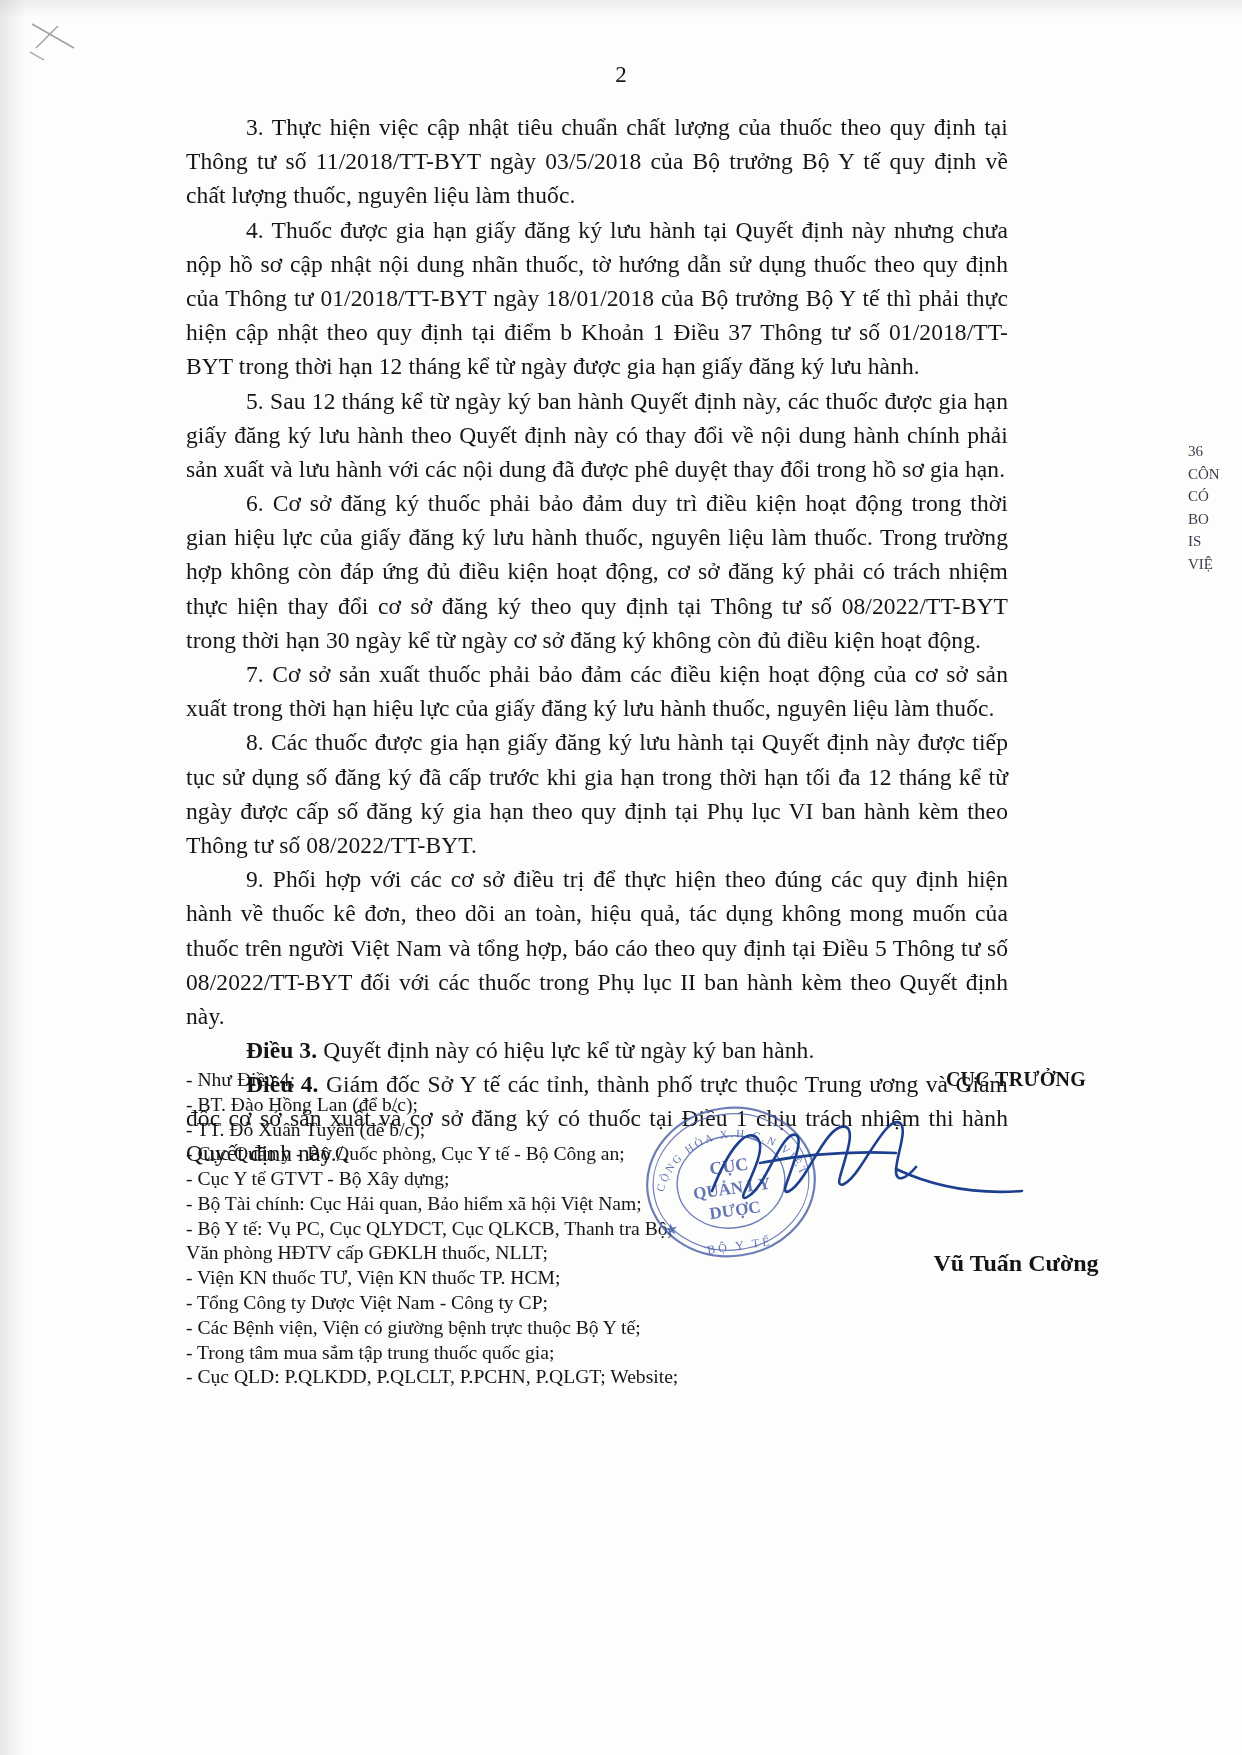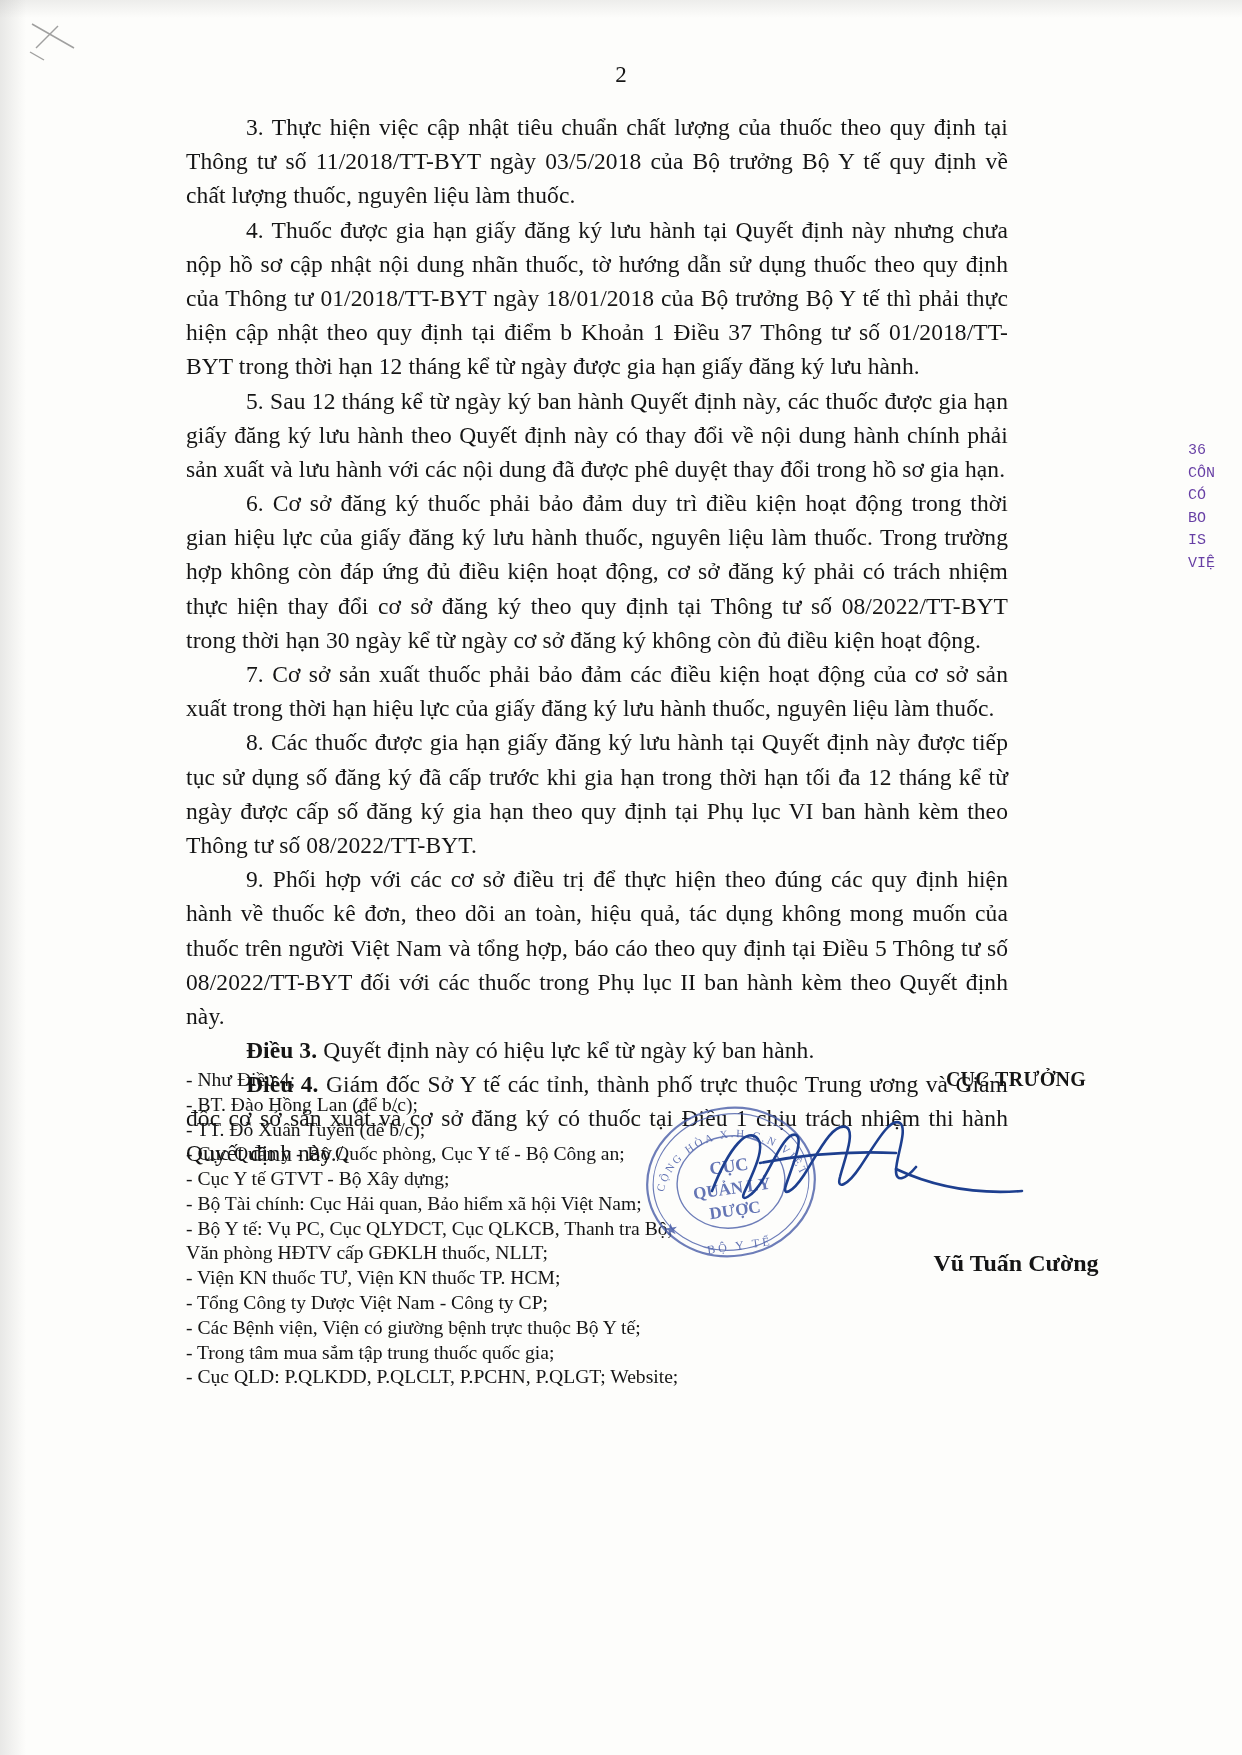--- a/index.html
+++ b/index.html
@@ -121,23 +121,23 @@
     height: 120px;
     pointer-events: none;
   }
   
   .side-stamp {
     position: absolute;
     right: 10px;
     top: 440px;
     width: 44px;
     height: 180px;
-    color: #4c1d95;
+    color: #0f172a;
     font-size: 15px;
-    font-family: Liberation Mono, monospace;
+    font-family: Liberation Serif, serif;
     line-height: 1.5;
     opacity: .85;
     pointer-events: none;
   }
   .side-stamp div { white-space: nowrap; }
 </style>
 </head>
 <body>
 
 <div class="page">

